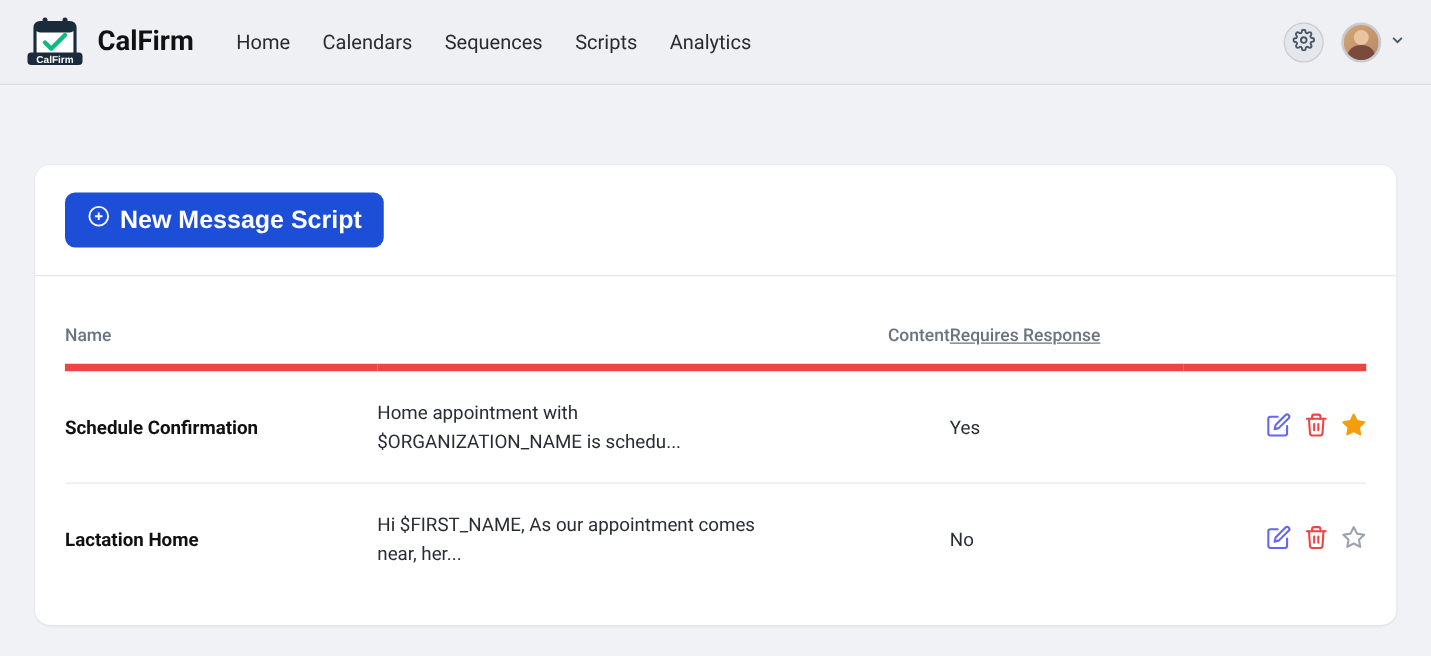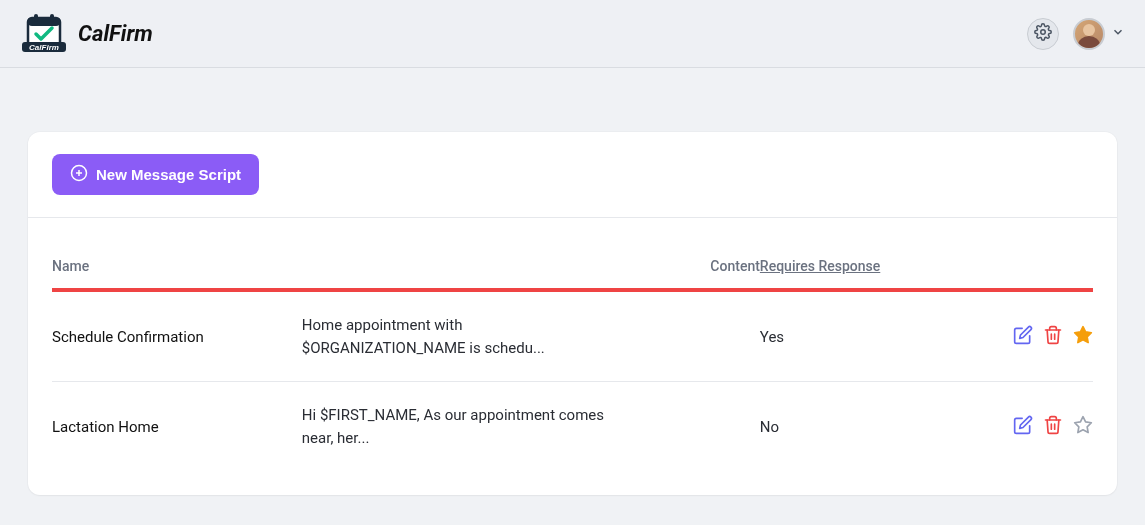--- a/index.html
+++ b/index.html
@@ -15,21 +15,20 @@
       border-bottom: 1px solid #d9dce1;
       height: 68px;
       display: flex;
       align-items: center;
       padding: 0 20px;
     }
     .logo-wrap {
       display: flex;
       align-items: center;
       gap: 10px;
-      font-style: italic;
     }
     .brand {
       font-size: 22px;
       font-weight: 700;
       color: #111;
     }
     .nav {
       display: flex;
       gap: 26px;
       margin-left: 34px;
@@ -110,63 +109,63 @@
       font-size: 20px;
       font-weight: 700;
       color: #111;
       margin-bottom: 4px;
     }
     .card-subtitle {
       font-size: 15px;
       color: #555b66;
     }
     .primary-btn {
-      background: #8b5cf6;
+      background: #1d4ed8;
       color: #fff;
       border: none;
       border-radius: 8px;
       padding: 10px 18px;
-      font-size: 15px;
+      font-size: 20px;
       font-weight: 600;
       display: flex;
       align-items: center;
       gap: 8px;
       cursor: pointer;
     }
     .card-body {
       padding: 40px 24px 24px;
     }
     table {
       width: 100%;
       border-collapse: collapse;
     }
     thead th {
       text-align: left;
       font-size: 14px;
       font-weight: 500;
       color: #6b7280;
       padding-bottom: 14px;
-      border-bottom: 4px solid #ef4444;
+      border-bottom: 6px solid #ef4444;
     }
     tbody td {
       padding: 22px 0;
       border-bottom: 1px solid #e6e8ec;
       font-size: 15px;
       color: #2a2d34;
       vertical-align: middle;
     }
     tbody tr:last-child td {
       border-bottom: none;
     }
     .col-name { width: 24%; }
     .col-content { width: 44%; text-align: right; }
     .col-response { width: 18%; text-decoration: underline; }
     .col-actions { width: 14%; }
     .row-name {
-      font-weight: 400;
+      font-weight: 700;
       color: #111;
     }
     .actions {
       display: flex;
       gap: 10px;
       justify-content: flex-end;
       align-items: center;
     }
     .icon-btn {
       cursor: pointer;
@@ -188,20 +187,27 @@
         <rect x="8" y="6" width="32" height="8" rx="4" fill="#1a2b3c"></rect>
         <rect x="14" y="2" width="4" height="8" rx="2" fill="#1a2b3c"></rect>
         <rect x="30" y="2" width="4" height="8" rx="2" fill="#1a2b3c"></rect>
         <path d="M16 22 L21 27 L32 16" stroke="#10b981" stroke-width="3.5" fill="none" stroke-linecap="round" stroke-linejoin="round"></path>
         <rect x="2" y="30" width="44" height="10" rx="3" fill="#1a2b3c"></rect>
         <text x="24" y="38" font-size="8" font-weight="700" fill="#fff" text-anchor="middle" font-family="sans-serif">CalFirm</text>
       </svg>
     </span>
     <span class="brand">CalFirm</span>
   </div>
+  <nav class="nav">
+    <span class="nav-item">Home</span>
+    <span class="nav-item">Calendars</span>
+    <span class="nav-item">Sequences</span>
+    <span class="nav-item">Scripts</span>
+    <span class="nav-item">Analytics</span>
+  </nav>
   <div class="header-right">
     <div class="gear-btn">
       <span>
         <svg width="18" height="18" viewBox="0 0 24 24" fill="none" stroke="#4b5563" stroke-width="2">
           <circle cx="12" cy="12" r="3"></circle>
           <path d="M19.4 15a1.65 1.65 0 0 0 .33 1.82l.06.06a2 2 0 1 1-2.83 2.83l-.06-.06a1.65 1.65 0 0 0-1.82-.33 1.65 1.65 0 0 0-1 1.51V21a2 2 0 0 1-4 0v-.09a1.65 1.65 0 0 0-1-1.51 1.65 1.65 0 0 0-1.82.33l-.06.06a2 2 0 1 1-2.83-2.83l.06-.06a1.65 1.65 0 0 0 .33-1.82 1.65 1.65 0 0 0-1.51-1H3a2 2 0 0 1 0-4h.09a1.65 1.65 0 0 0 1.51-1 1.65 1.65 0 0 0-.33-1.82l-.06-.06a2 2 0 1 1 2.83-2.83l.06.06a1.65 1.65 0 0 0 1.82.33h0a1.65 1.65 0 0 0 1-1.51V3a2 2 0 0 1 4 0v.09a1.65 1.65 0 0 0 1 1.51h0a1.65 1.65 0 0 0 1.82-.33l.06-.06a2 2 0 1 1 2.83 2.83l-.06.06a1.65 1.65 0 0 0-.33 1.82v0a1.65 1.65 0 0 0 1.51 1H21a2 2 0 0 1 0 4h-.09a1.65 1.65 0 0 0-1.51 1z"></path>
         </svg>
       </span>
     </div>
     <div class="avatar-wrap">

